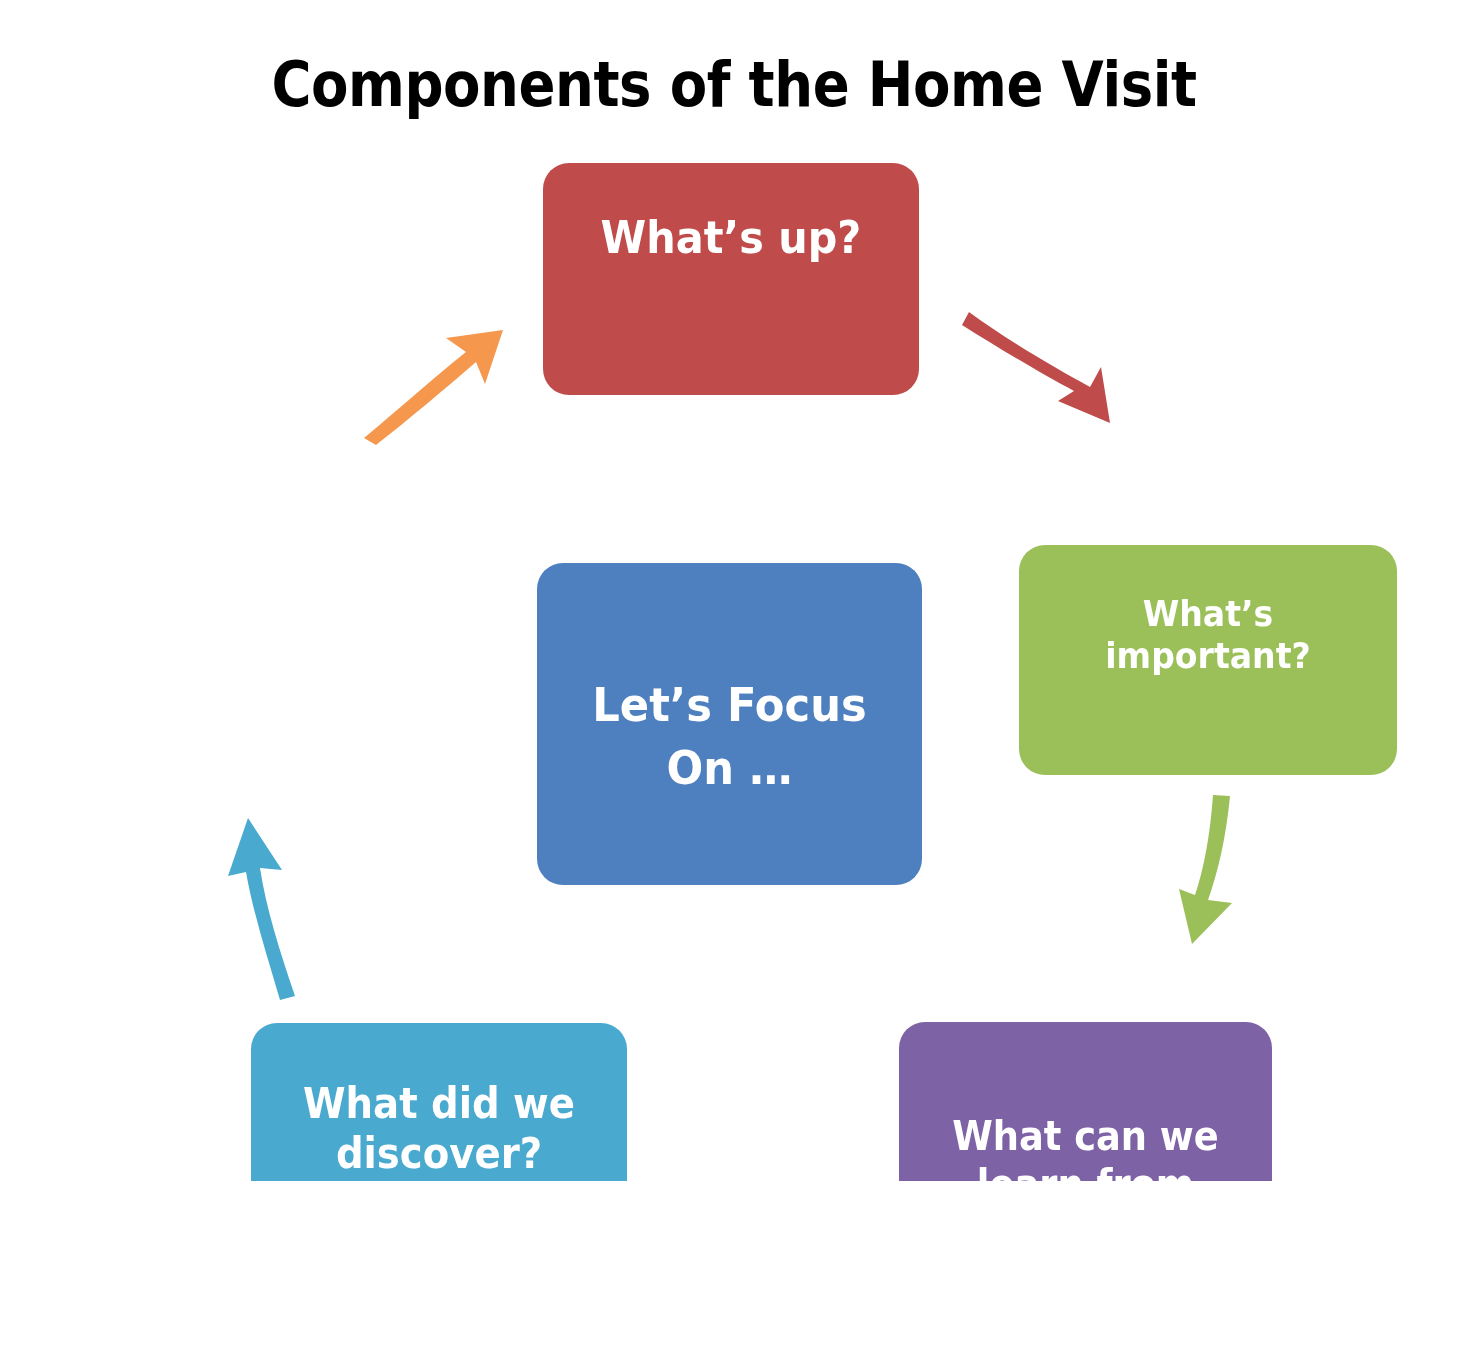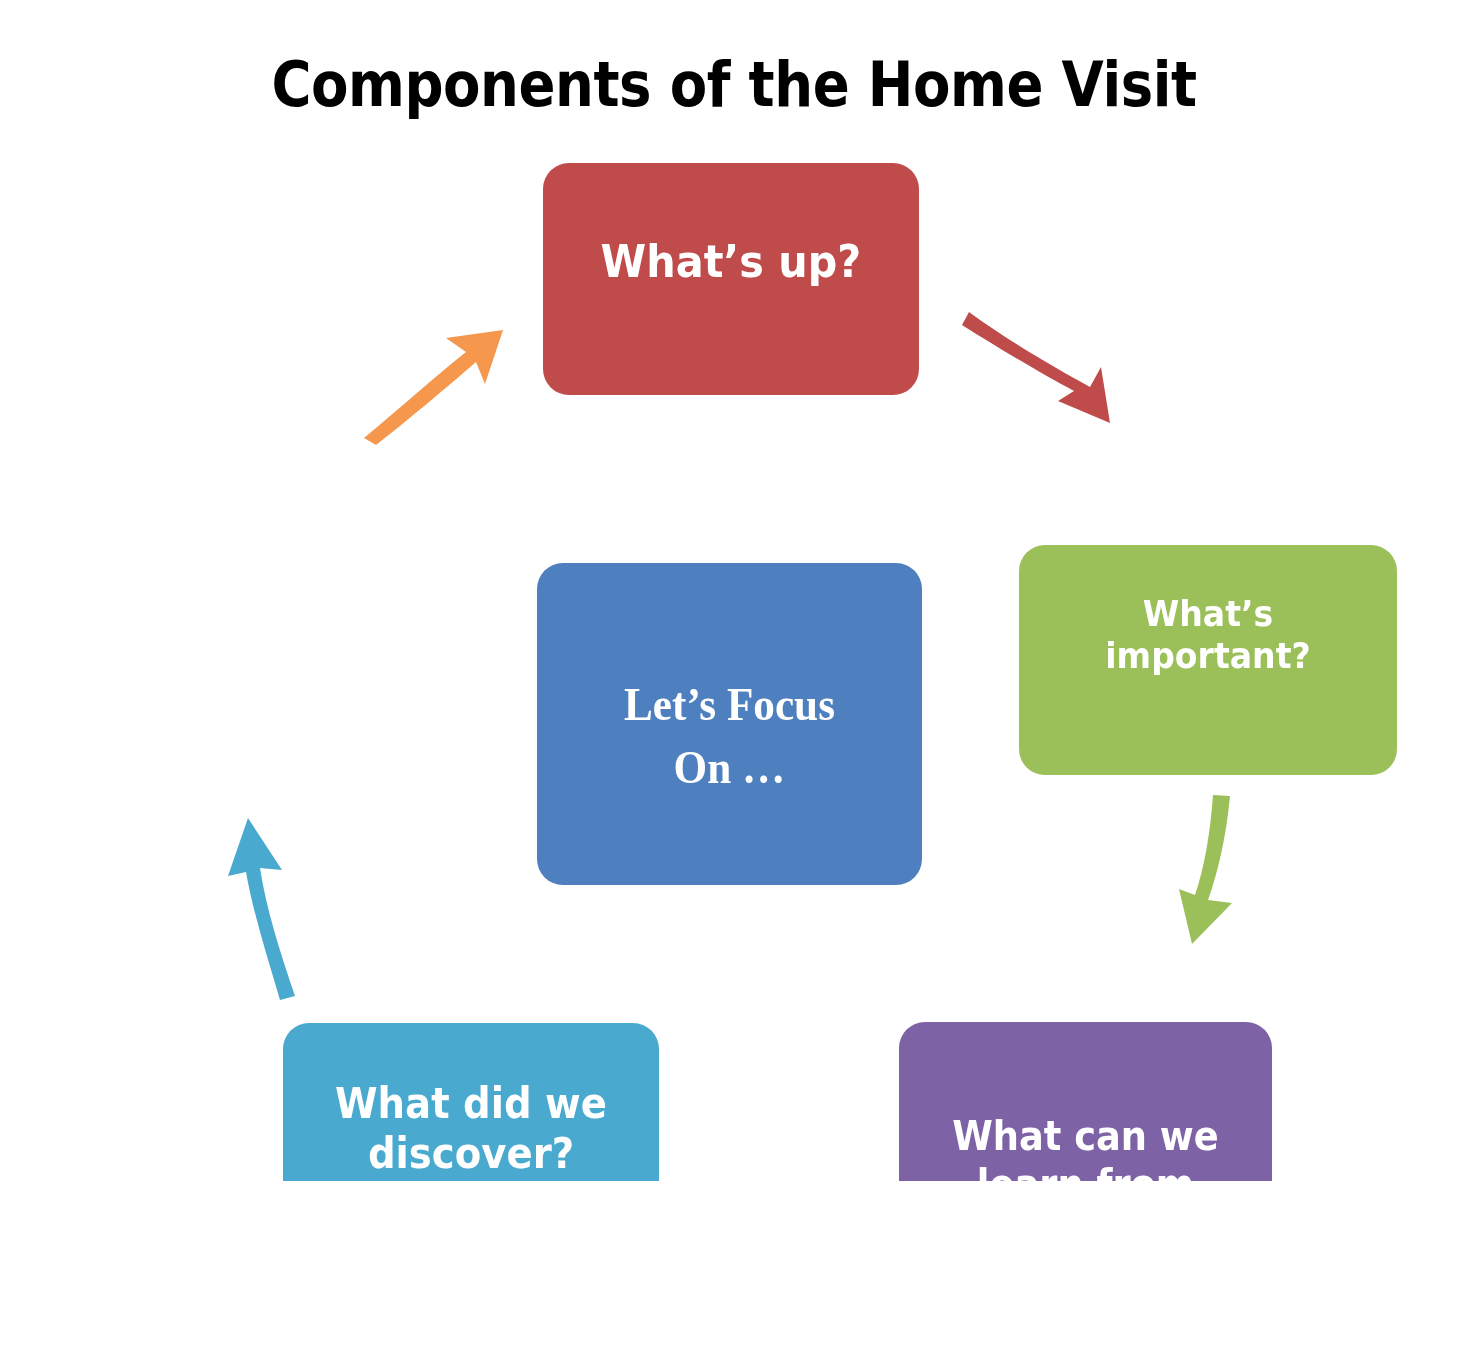--- a/index.html
+++ b/index.html
@@ -56,21 +56,21 @@
     transform: scaleX(0.92);
   }
 
   
   #box-whats-up {
     left: 543px;  top: 163px;
     width: 376px; height: 232px;
     background: #bf4b4b;
     font-size: 45px;
     align-items: flex-start;
-    padding-top: 72px;
+    padding-top: 48px;
   }
 
   
   #box-whats-important {
     left: 1019px; top: 545px;
     width: 378px; height: 230px;
     background: #9bbf59;
     font-size: 36px;
     align-items: flex-start;
     padding-top: 48px;
@@ -87,21 +87,20 @@
   }
 
   
   #box-what-did-we-discover {
     left: 251px; top: 1023px;
     width: 376px; height: 232px;
     background: #49a9ce;
     font-size: 42px;
     align-items: flex-start;
     padding-top: 56px;
-    margin-left: 32px;
   }
 
   
   #box-whats-next {
     left: 69px;  top: 538px;
     width: 377px; height: 231px;
     background: #f5974d;
     font-size: 45px;
     align-items: flex-start;
     padding-top: 76px;
@@ -109,21 +108,20 @@
 
   
   #box-lets-focus-on {
     left: 537px; top: 563px;
     width: 385px; height: 322px;
     background: #4e7fbe;
     font-size: 47px;
     align-items: flex-start;
     padding-top: 110px;
     line-height: 1.35;
-    font-family: Liberation Serif, serif;
   }
 
   
   .arrow-svg {
     position: absolute;
     pointer-events: none;
   }
 </style>
 </head>
 <body>

